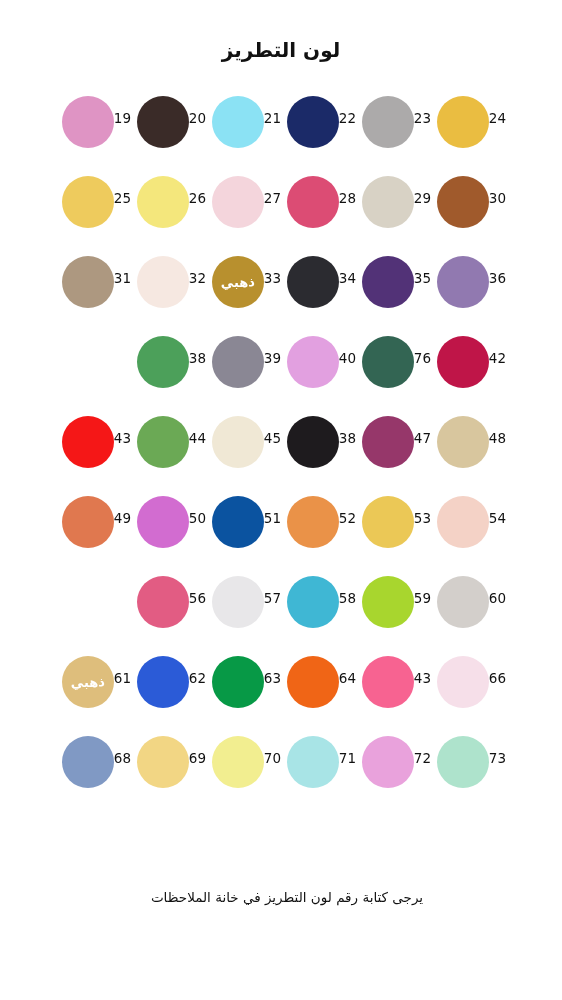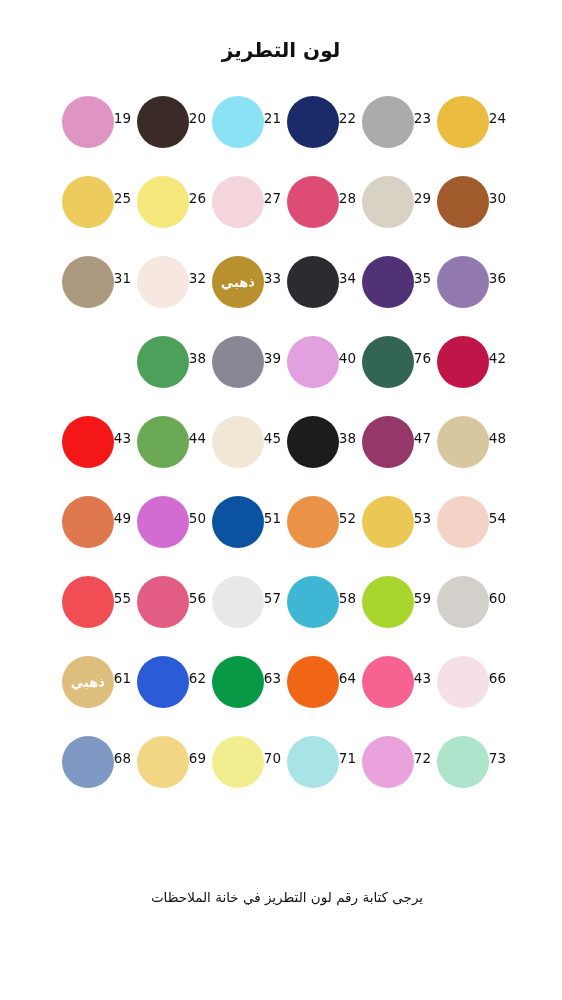--- a/index.html
+++ b/index.html
@@ -278,24 +278,20 @@
           <div class="swatch-dot" style="background: rgb(63, 183, 212);"></div>
         </div>
         <div class="swatch-cell">
           <div class="swatch-number">57</div>
           <div class="swatch-dot" style="background: rgb(232, 231, 233);"></div>
         </div>
         <div class="swatch-cell">
           <div class="swatch-number">56</div>
           <div class="swatch-dot" style="background: rgb(226, 92, 131);"></div>
         </div>
-        <div class="swatch-cell">
-          <div class="swatch-number">55</div>
-          <div class="swatch-dot" style="background: rgb(240, 78, 84);"></div>
-        </div>
       </div>
       <div class="swatch-row">
         <div class="swatch-cell">
           <div class="swatch-number">66</div>
           <div class="swatch-dot" style="background: rgb(246, 223, 233);"></div>
         </div>
         <div class="swatch-cell">
           <div class="swatch-number">43</div>
           <div class="swatch-dot" style="background: rgb(247, 99, 145);"></div>
         </div>

